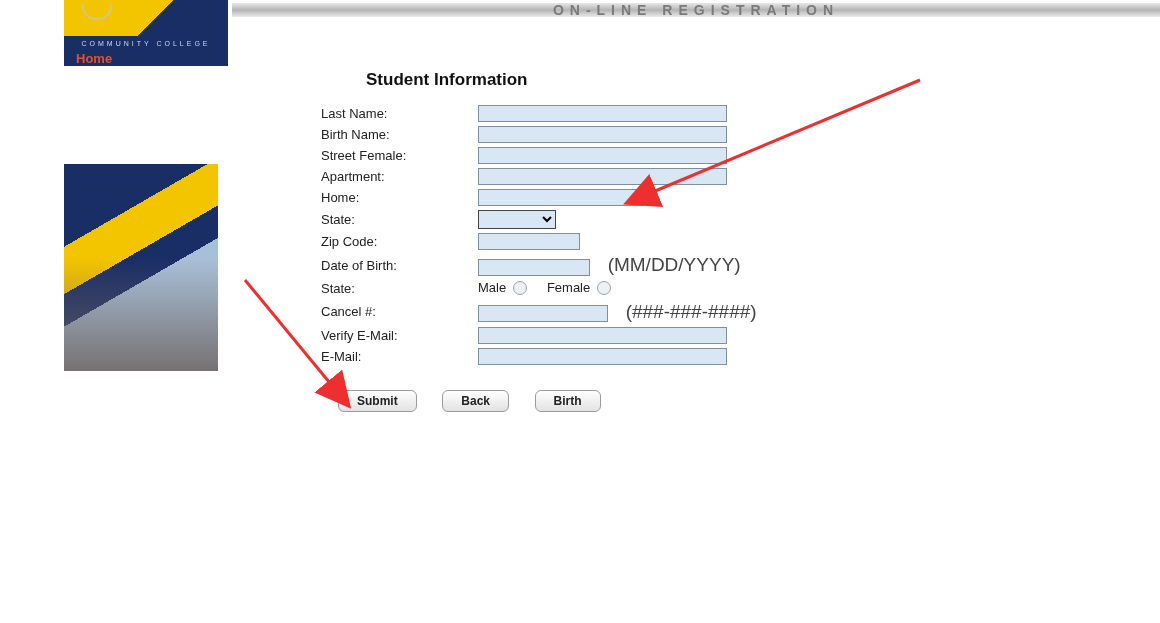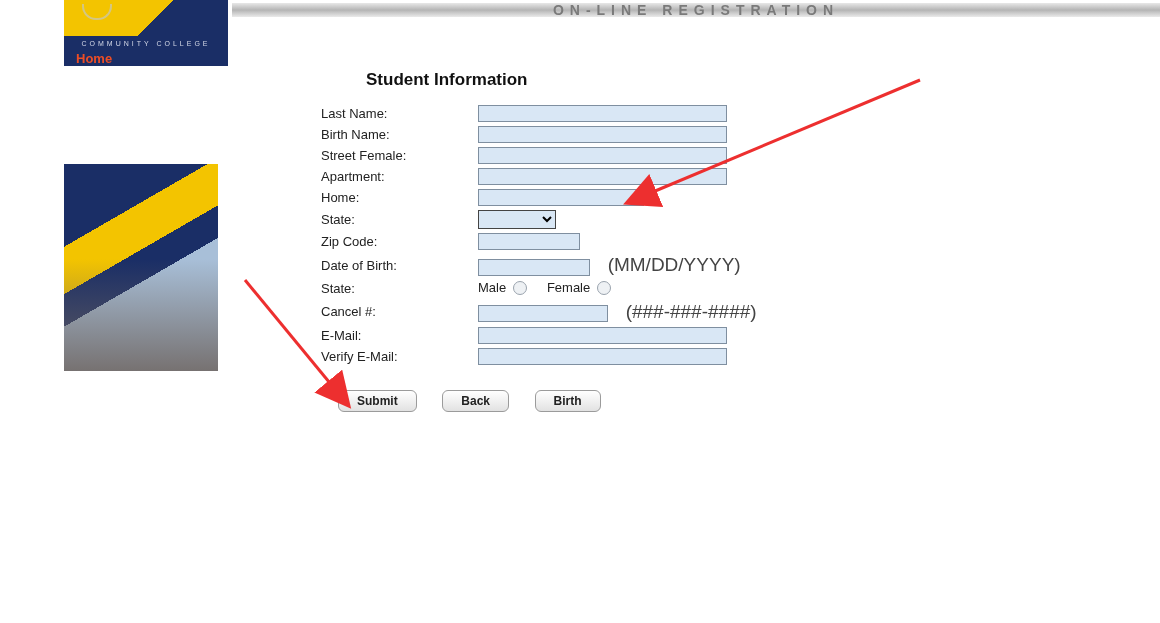--- a/index.html
+++ b/index.html
@@ -219,25 +219,25 @@
       </td>
     </tr>
     <tr>
       <td class="label">Cancel #:</td>
       <td>
         <input class="txt w130" value="" style="">
         <span class="hint">(###-###-####)</span>
       </td>
     </tr>
     <tr>
+      <td class="label">Verify E-Mail:</td>
+      <td><input class="txt w250" value="" style=""></td>
+    </tr>
+    <tr>
       <td class="label">E-Mail:</td>
-      <td><input class="txt w250" value="" style=""></td>
-    </tr>
-    <tr>
-      <td class="label">Verify E-Mail:</td>
       <td><input class="txt w250" value="" style=""></td>
     </tr>
   </tbody>
     </table>
 
   <div class="button-row">
     <button class="btn">Submit</button>
     <button class="btn">Back</button>
     <button class="btn">Birth</button>
   </div>

